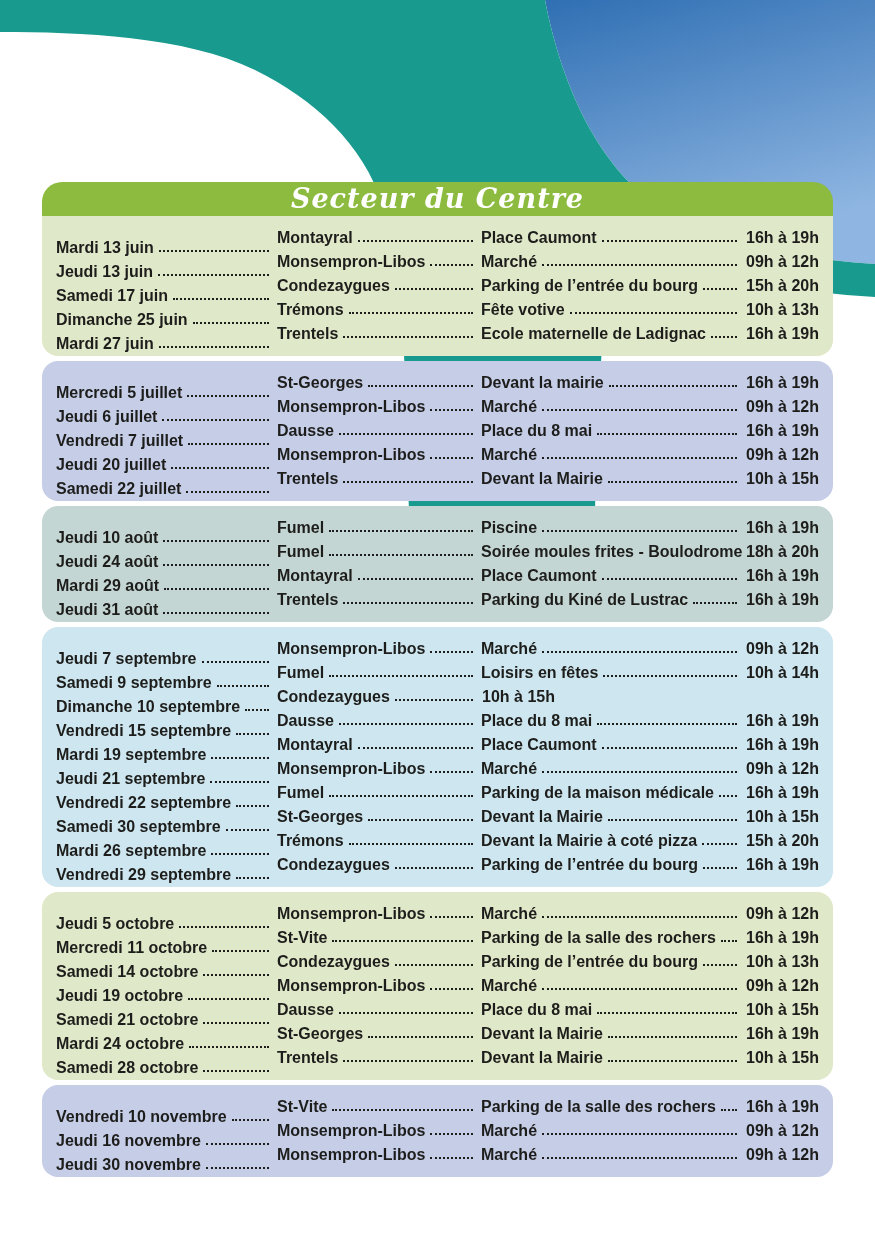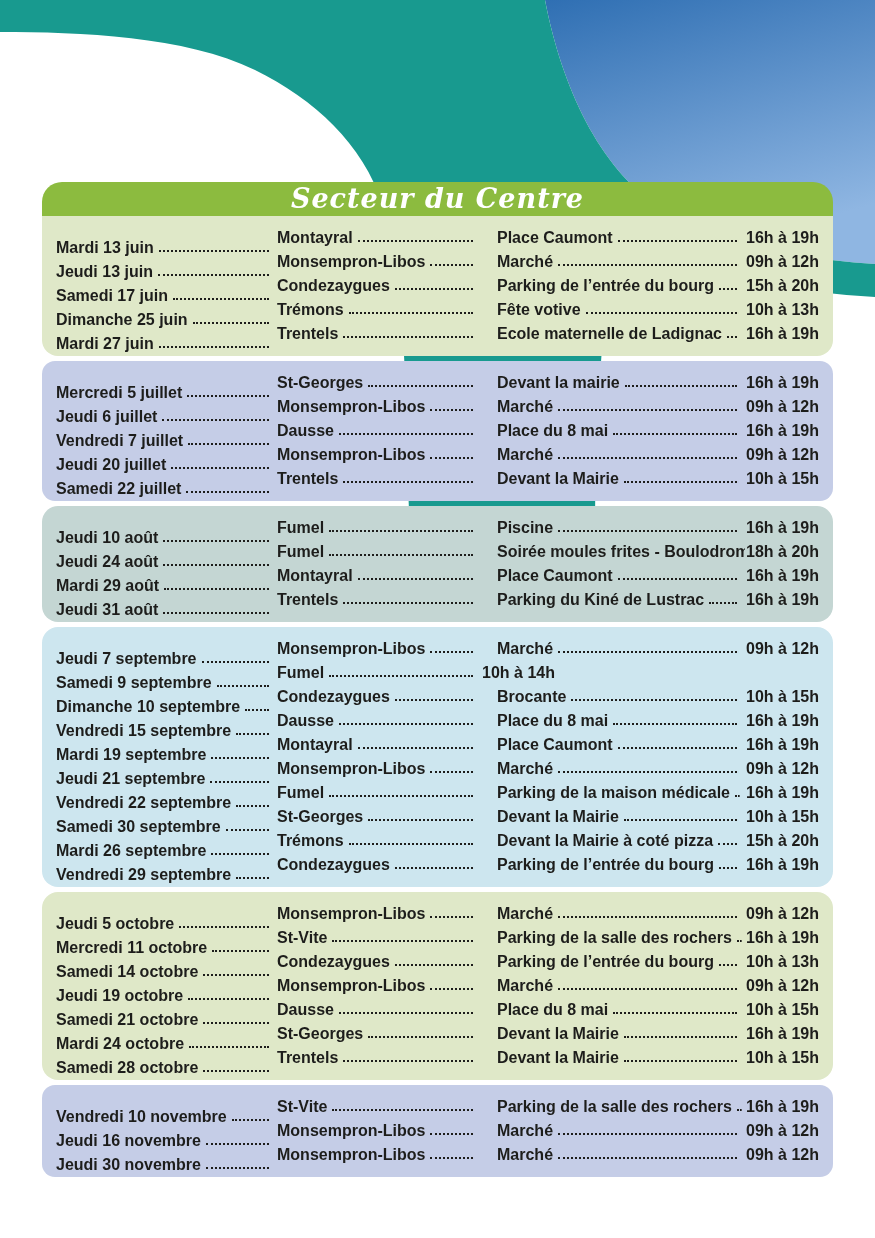--- a/index.html
+++ b/index.html
@@ -25,33 +25,33 @@
     color:#ffffff;
     font-family:"DejaVu Serif", serif;
     font-style:italic; font-weight:bold;
     font-size:27px; letter-spacing:1px;
     transform:translateY(-1px);
   }
 
   .section { padding:10px 14px; border-radius:16px; margin-top:5px; }
   #sections .section:first-child { margin-top:0; border-radius:0 0 16px 16px; }
   .bg-green    { background:var(--section-green, #dfe8c8); }
-  .bg-lavender { background:var(--section-lavender, #c5cde7);border-radius:13px; }
+  .bg-lavender { background:var(--section-lavender, #c5cde7); }
   .bg-teal     { background:var(--section-teal, #c4d6d3);text-align:center; }
   .bg-blue     { background:var(--section-blue, #cde6ef); }
 
   .row {
     display:flex; align-items:center; height:24px;
     font-weight:700; font-size:16px; color:var(--text, #1d1d1b);
     white-space:nowrap;
   }
   .cell { display:flex; align-items:center; overflow:hidden; }
   .cell-date  { width:221px;margin-top:20px; }
   .cell-loc   { width:204px; }
-  .cell-place { flex:1;margin-left:16px; }
+  .cell-place { flex:1; }
   .cell-time  { width:74px; justify-content:flex-end; }
   .leader {
     flex:1; min-width:5px; height:0;
     border-bottom:2px dotted var(--text, #1d1d1b);
     align-self:flex-end; margin:0 8px 5px 5px;
   }
 </style>
 </head>
 <body>
 
@@ -338,35 +338,35 @@
           </div>
           <div class="row">
             <div class="cell cell-date">
               <span>Samedi 9 septembre</span>
               <span class="leader"></span>
             </div>
             <div class="cell cell-loc">
               <span>Fumel</span>
               <span class="leader"></span>
             </div>
+            <div class="cell cell-place">
+              <span>Loisirs en fêtes</span>
+              <span class="leader"></span>
+            </div>
             <div class="cell cell-time">
               <span>10h à 14h</span>
             </div>
           </div>
           <div class="row">
             <div class="cell cell-date">
               <span>Dimanche 10 septembre</span>
               <span class="leader"></span>
             </div>
             <div class="cell cell-loc">
               <span>Condezaygues</span>
-              <span class="leader"></span>
-            </div>
-            <div class="cell cell-place">
-              <span>Brocante</span>
               <span class="leader"></span>
             </div>
             <div class="cell cell-time">
               <span>10h à 15h</span>
             </div>
           </div>
           <div class="row">
             <div class="cell cell-date">
               <span>Vendredi 15 septembre</span>
               <span class="leader"></span>

